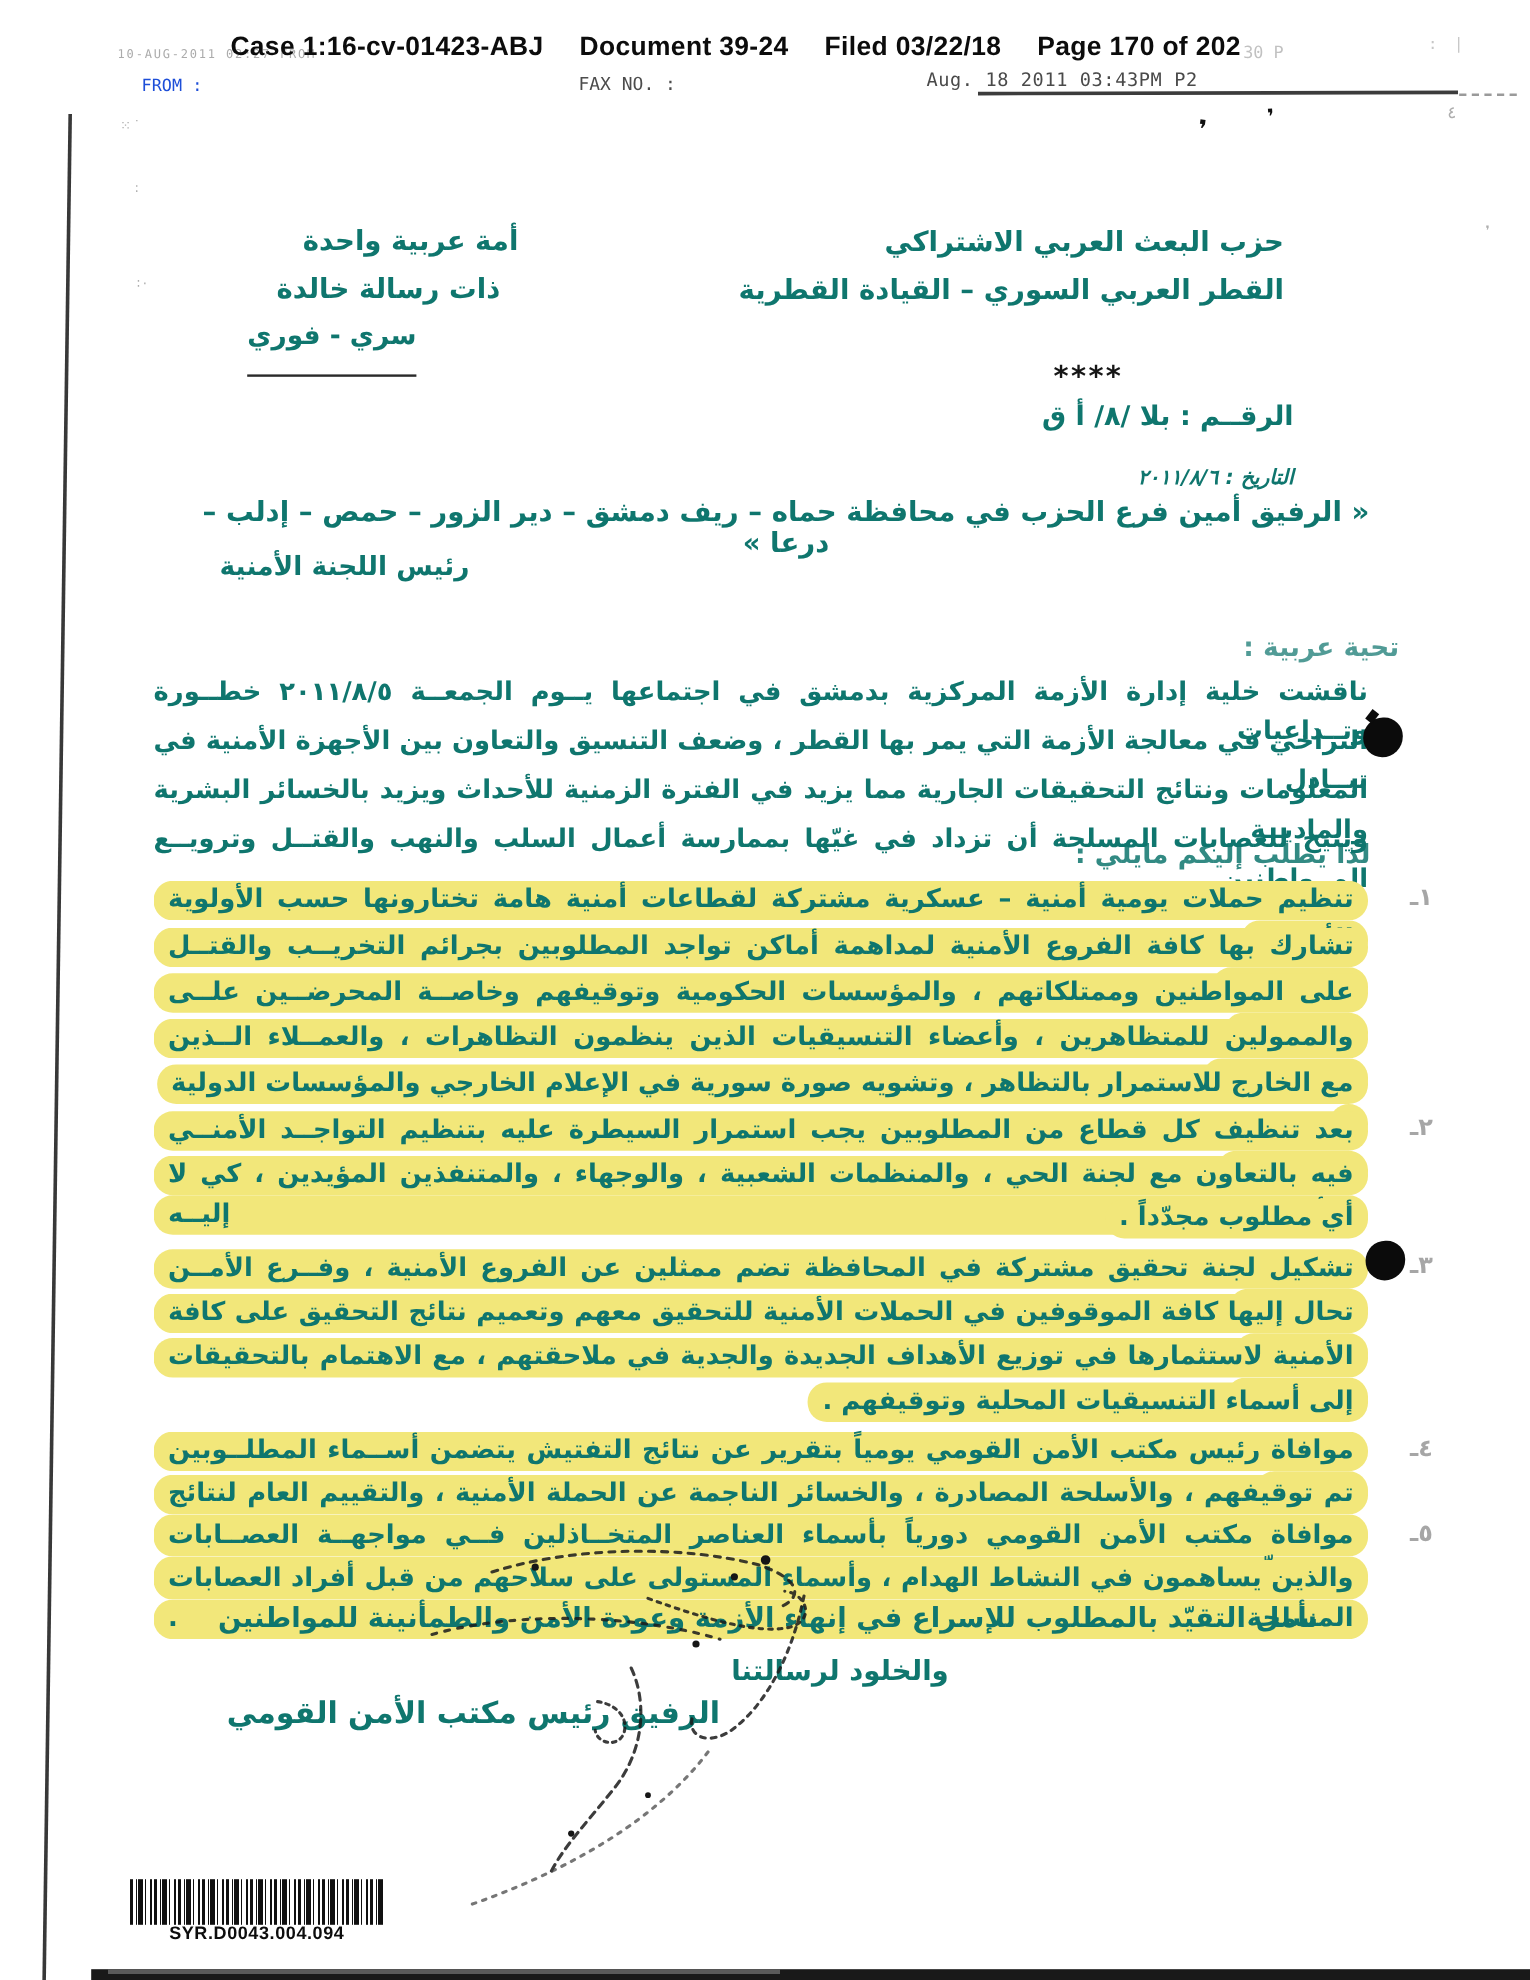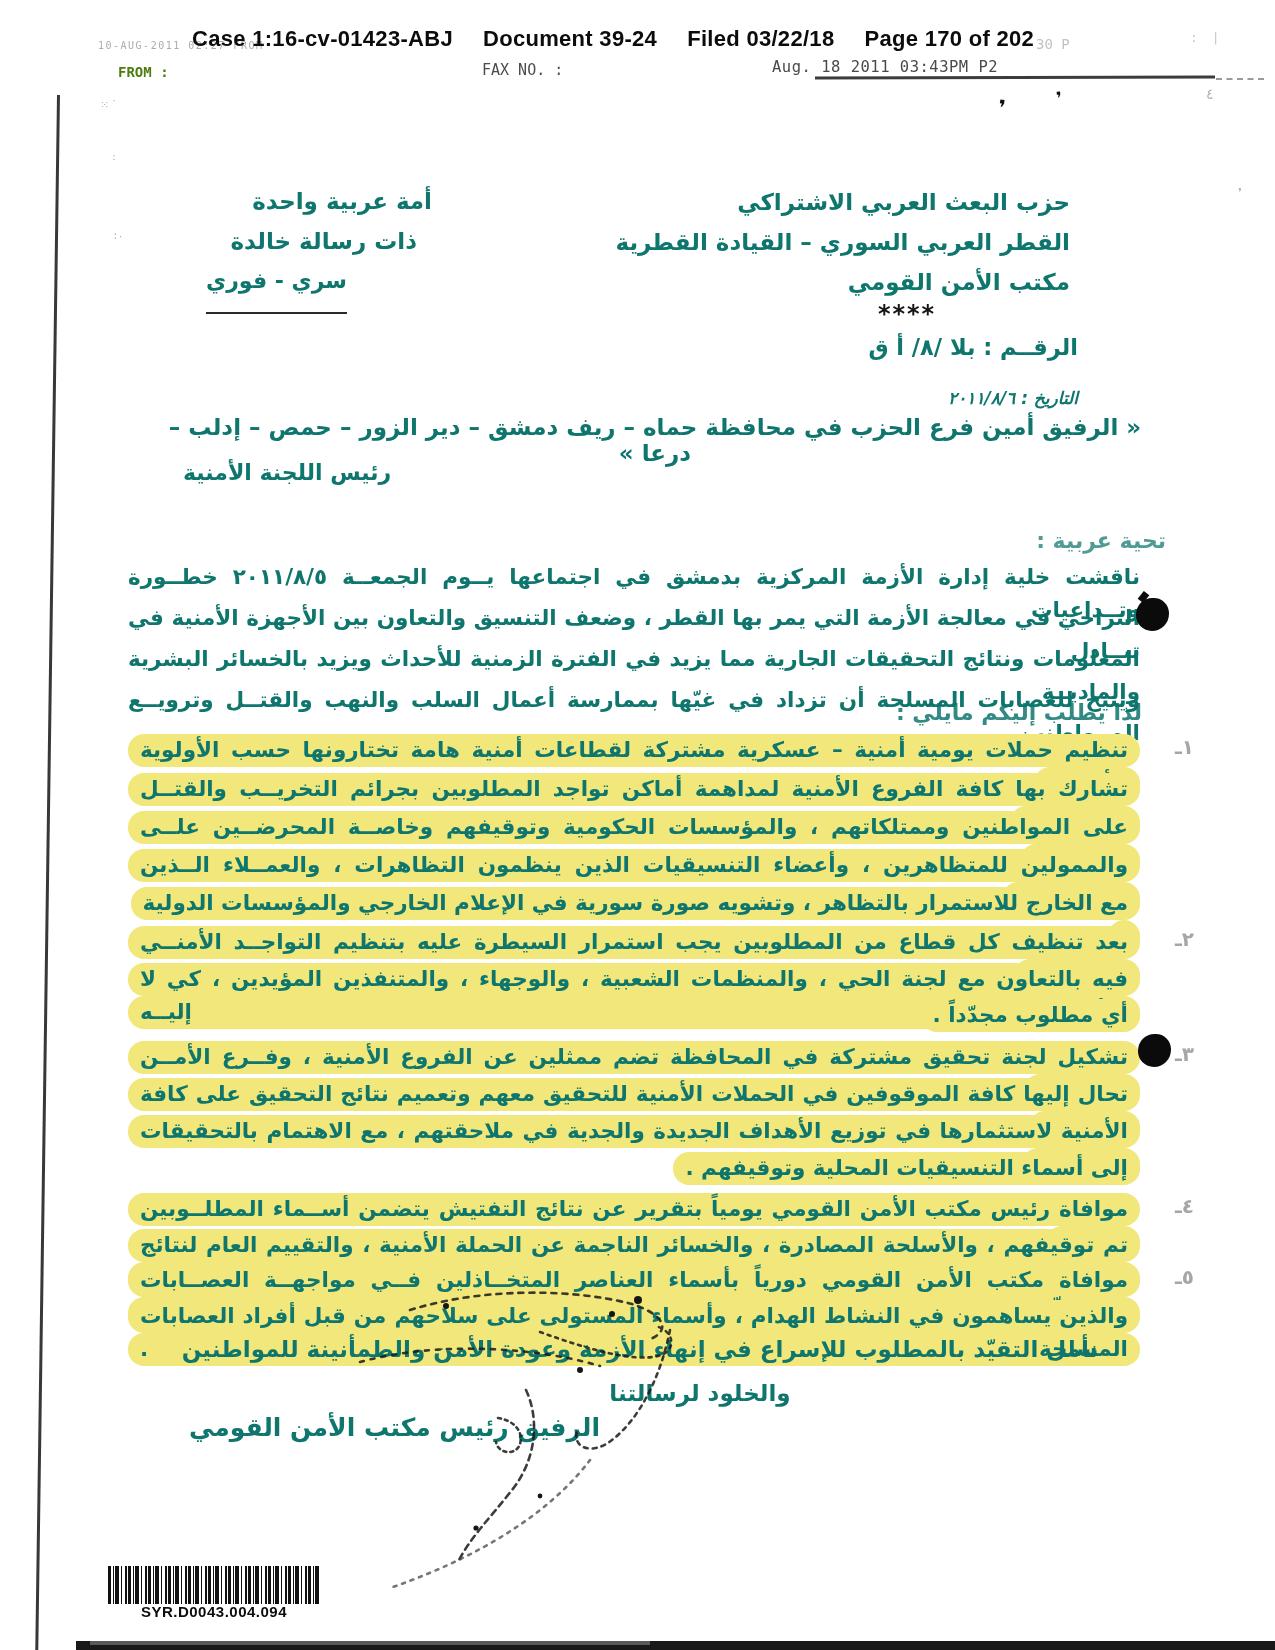--- a/index.html
+++ b/index.html
@@ -8,21 +8,21 @@
   
   .stamp{position:absolute;left:192px;top:26px;display:flex;gap:30px;
          font-family:"Liberation Sans",sans-serif;font-size:22px;font-weight:600;
          color:#0c0c0c;letter-spacing:.3px;white-space:nowrap;z-index:3;}
   .ghost{position:absolute;font-family:"DejaVu Sans Mono",monospace;color:#8f8f8f;z-index:2;}
   .ghost1{left:98px;top:40px;font-size:10px;letter-spacing:1.5px;opacity:.75;}
   .ghost2{left:1036px;top:36px;font-size:14px;opacity:.55;}
   .ghost3{left:1190px;top:30px;font-size:13px;opacity:.5;letter-spacing:3px;}
   .faxline2{position:absolute;top:58px;left:0;width:100%;z-index:2;
             font-family:"DejaVu Sans Mono",monospace;color:#555;}
-  .from-label{position:absolute;left:118px;top:6px;font-size:14px;color:#4d7c0f;font-weight:bold;}
+  .from-label{position:absolute;left:118px;top:6px;font-size:14px;color:#1d4ed8;}
   .faxno-label{position:absolute;left:482px;top:3px;font-size:15px;color:#4c4c4c;}
   .fax-ts{position:absolute;left:772px;top:0;font-size:15.5px;color:#4a4a4a;letter-spacing:.5px;}
   .fax-sep{position:absolute;left:815px;top:76px;width:400px;height:3px;background:#3c3c3c;
            transform:rotate(-.15deg);z-index:2;}
   .fax-sep2{position:absolute;left:1216px;top:78px;width:48px;border-top:2px dashed #9a9a9a;}
   
   .edge-line{position:absolute;left:57px;top:95px;width:2.5px;height:1570px;background:#222;
              opacity:.9;transform:rotate(.8deg);transform-origin:top left;}
   .bottom-band{position:absolute;left:76px;top:1641px;width:1199px;height:9px;background:#191919;}
   .bottom-band-lt{position:absolute;left:90px;top:1641px;width:560px;height:4px;background:#5a5a5a;}
@@ -96,21 +96,20 @@
   <div class="apos" style="left:1056px;top:88px;transform:rotate(-4deg);font-size:17px;">❜</div>
   <div class="noise" style="left:100px;top:98px;">⁙˙</div>
   <div class="noise" style="left:112px;top:150px;">:</div>
   <div class="noise" style="left:114px;top:230px;">∶·</div>
   <div class="noise" style="left:1238px;top:186px;">❜</div>
   <div class="noise" style="left:1206px;top:86px;font-size:14px;">٤</div>
 
   <div class="ar lh-party">
     <div>حزب البعث العربي الاشتراكي</div>
     <div>القطر العربي السوري – القيادة القطرية</div>
-    <div>مكتب الأمن القومي</div>
   </div>
   <div class="lh-stars">****</div>
 
   <div class="ar motto1">أمة عربية واحدة</div>
   <div class="ar motto2">ذات رسالة خالدة</div>
   <div class="ar classif">سري - فوري</div>
 
   <div class="ar ref-num">الرقــم : بلا /٨/ أ ق</div>
   <div class="ar ref-date">التاريخ : ٢٠١١/٨/٦</div>
 

